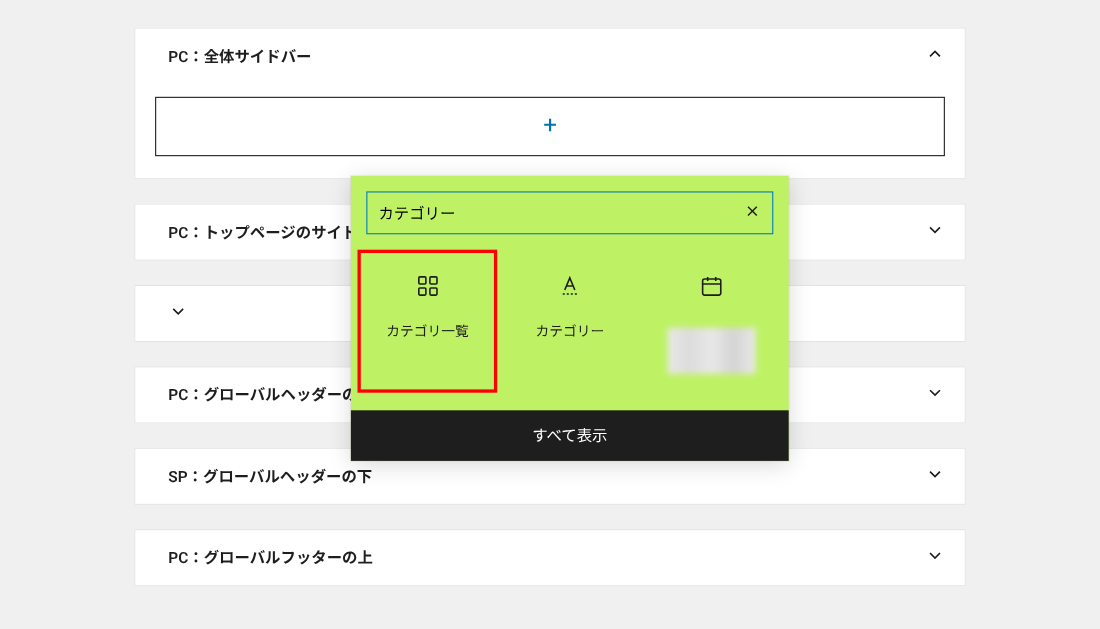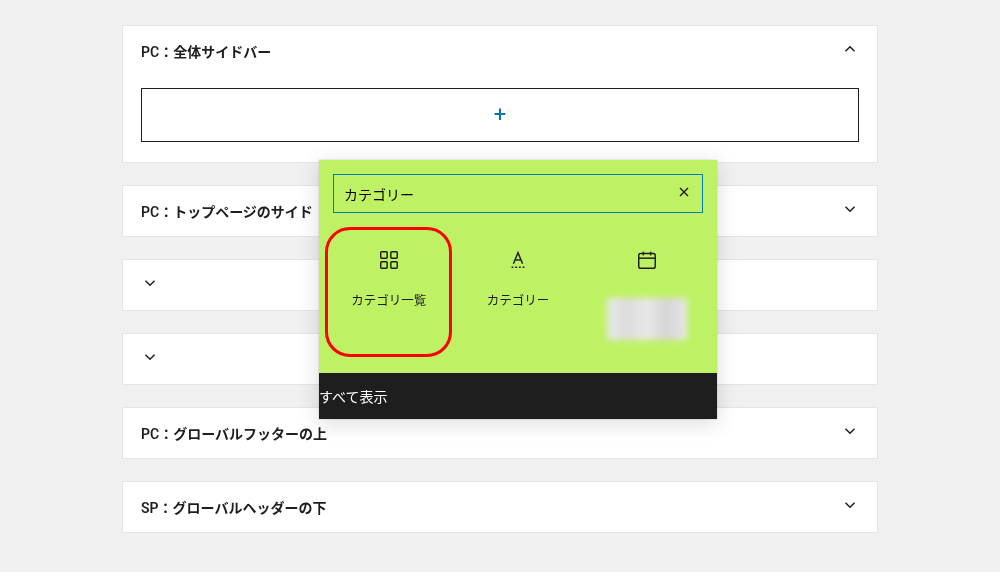--- a/index.html
+++ b/index.html
@@ -18,20 +18,21 @@
       background: #ffffff;
       border: 1px solid #e5e5e5;
       margin-bottom: 22px;
     }
     .panel-header {
       display: flex;
       justify-content: space-between;
       align-items: center;
       padding: 14px 18px;
       cursor: pointer;
+      margin-left: 12px;
     }
     .panel-header.expanded {
       padding: 14px 18px 0 18px;
     }
     .panel-title {
       font-size: 14px;
       font-weight: 600;
       color: #1e1e1e;
     }
     .chevron svg {
@@ -103,21 +104,20 @@
       padding: 8px 6px 16px 6px;
       gap: 2px;
     }
     .block-item {
       flex: 1;
       display: flex;
       flex-direction: column;
       align-items: center;
       padding: 18px 4px 14px 4px;
       cursor: pointer;
-      border-radius: 25px;
     }
     .block-item.highlighted {
       border: 3px solid #ff0000;
     }
     .block-item:not(.highlighted) {
       border: 3px solid transparent;
     }
     .block-icon {
       width: 24px;
       height: 24px;
@@ -141,20 +141,21 @@
     .blur-placeholder {
       width: 80px;
       height: 42px;
       background: linear-gradient(90deg, #e8e8e8 0%, #dcdcdc 25%, #e8e8e8 50%, #d4d4d4 75%, #e8e8e8 100%);
       filter: blur(3px);
       margin-top: 8px;
     }
     .popover-footer {
       background: #1e1e1e;
       color: #ffffff;
+      text-align: center;
       padding: 13px 0;
       font-size: 14px;
       cursor: pointer;
     }
   </style>
 </head>
 <body>
 
 <div class="panel-container">
 
@@ -190,42 +191,43 @@
       <span class="chevron">
         <svg viewBox="0 0 24 24">
             <polyline points="6 9 12 15 18 9"></polyline>
           </svg>
       </span>
     </div>
   </div>
 
   <div class="panel">
     <div class="panel-header">
+      <span class="panel-title">PC：グローバルヘッダーの</span>
+      <span class="chevron">
+        <svg viewBox="0 0 24 24">
+            <polyline points="6 9 12 15 18 9"></polyline>
+          </svg>
+      </span>
+    </div>
+  </div>
+
+  <div class="panel">
+    <div class="panel-header">
+      <span class="panel-title">SP：グローバルヘッダーの下</span>
       <span class="chevron">
         <svg viewBox="0 0 24 24">
             <polyline points="6 9 12 15 18 9"></polyline>
           </svg>
       </span>
     </div>
   </div>
 
   <div class="panel">
     <div class="panel-header">
       <span class="panel-title">PC：グローバルフッターの上</span>
-      <span class="chevron">
-        <svg viewBox="0 0 24 24">
-            <polyline points="6 9 12 15 18 9"></polyline>
-          </svg>
-      </span>
-    </div>
-  </div>
-
-  <div class="panel">
-    <div class="panel-header">
-      <span class="panel-title">SP：グローバルヘッダーの下</span>
       <span class="chevron">
         <svg viewBox="0 0 24 24">
             <polyline points="6 9 12 15 18 9"></polyline>
           </svg>
       </span>
     </div>
   </div>
 
 </div>
 

